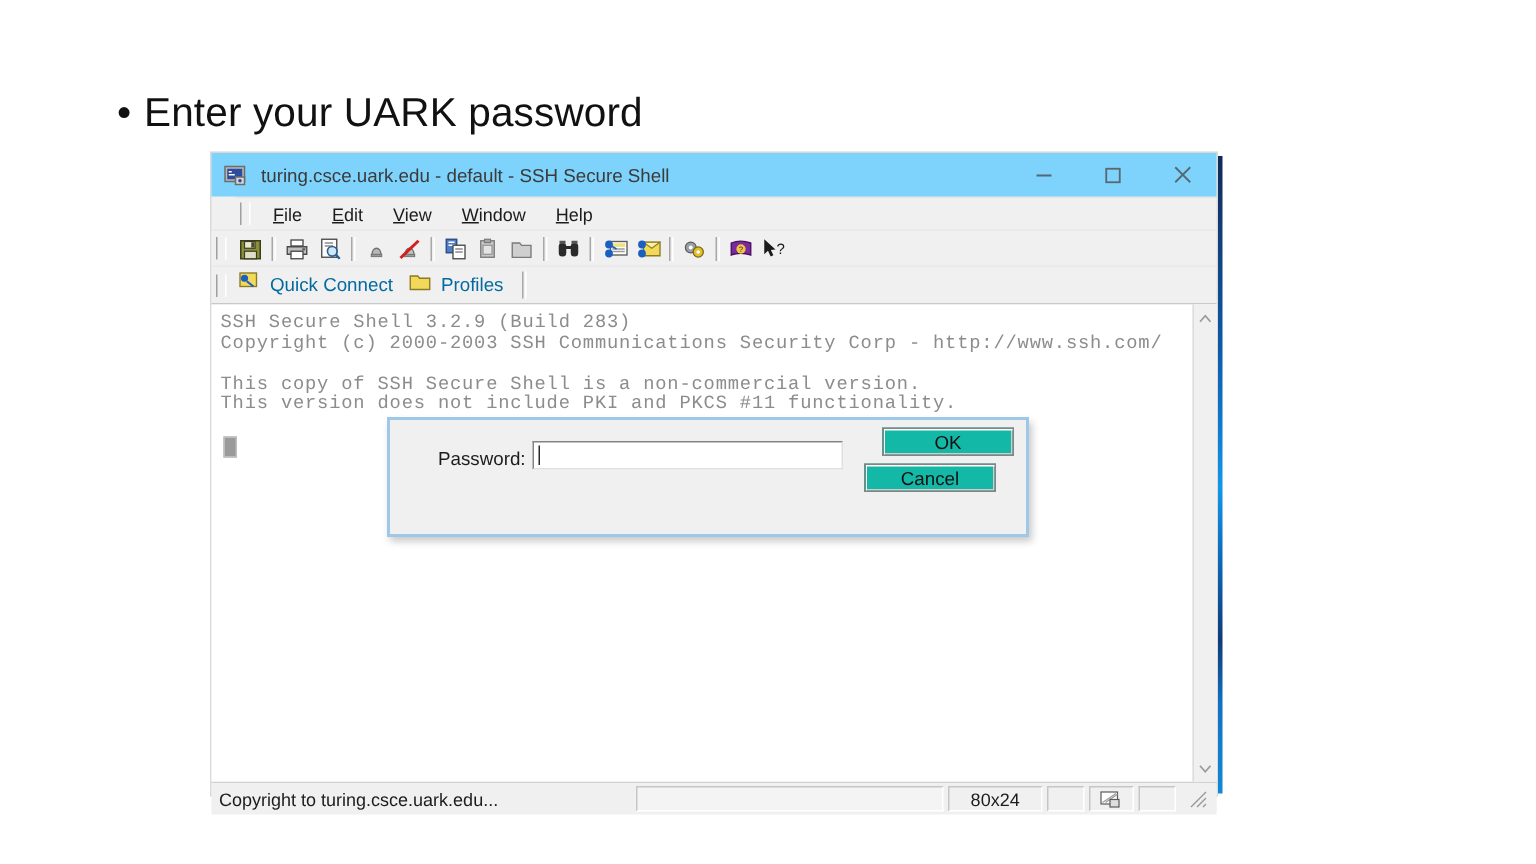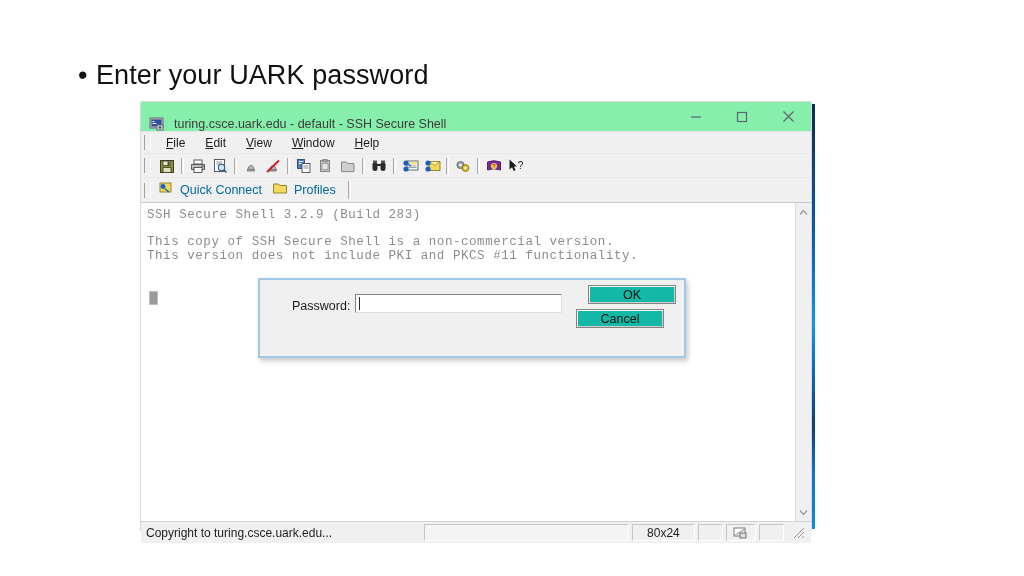--- a/index.html
+++ b/index.html
@@ -52,23 +52,23 @@
     width: 672px;
     height: 430px;
     background: #f0f0f0;
     border: 1px solid #d9d9d9;
     box-sizing: border-box;
   }
 
   
   .titlebar {
     height: 29px;
-    background: #86efac;
-    display: flex;
-    align-items: flex-end;
+    background: #7dd3fc;
+    display: flex;
+    align-items: center;
     position: relative;
   }
   .titlebar-icon {
     margin-left: 8px;
     margin-right: 8px;
     width: 17px;
     height: 15px;
     position: relative;
     flex: none;
   }
@@ -93,20 +93,21 @@
   }
   .win-btn svg { display:block; }
 
   
   .menubar {
     height: 21px;
     background: #f0f0f0;
     display: flex;
     align-items: center;
     border-top: 1px solid #e4e4e4;
+    margin-left: 16px;
   }
   .grip {
     width: 7px;
     height: 15px;
     margin-left: 3px;
     margin-right: 5px;
     border-left: 1px solid #a0a0a0;
     border-right: 1px solid #ffffff;
     box-sizing: border-box;
     flex: none;
@@ -543,20 +544,21 @@
         </svg>
       </span>
       <span class="qc-label">Profiles</span>
     </div>
     <span class="qc-endsep"></span>
   </div>
 
   <div class="terminal-wrap">
     <div class="terminal">
       <div class="term-line">SSH Secure Shell 3.2.9 (Build 283)</div>
+      <div class="term-line">Copyright (c) 2000-2003 SSH Communications Security Corp - http://www.ssh.com/</div>
       <div class="term-line term-blank"></div>
       <div class="term-line">This copy of SSH Secure Shell is a non-commercial version.</div>
       <div class="term-line">This version does not include PKI and PKCS #11 functionality.</div>
       <div class="term-cursor"></div>
     </div>
     <div class="vscroll">
       <div class="scroll-arrow">
         <svg width="9" height="7" viewBox="0 0 9 7">
             <path d="M1 5.5 L4.5 1.5 L8 5.5" fill="none" stroke="#9a9a9a" stroke-width="1.2"></path>
           </svg>

